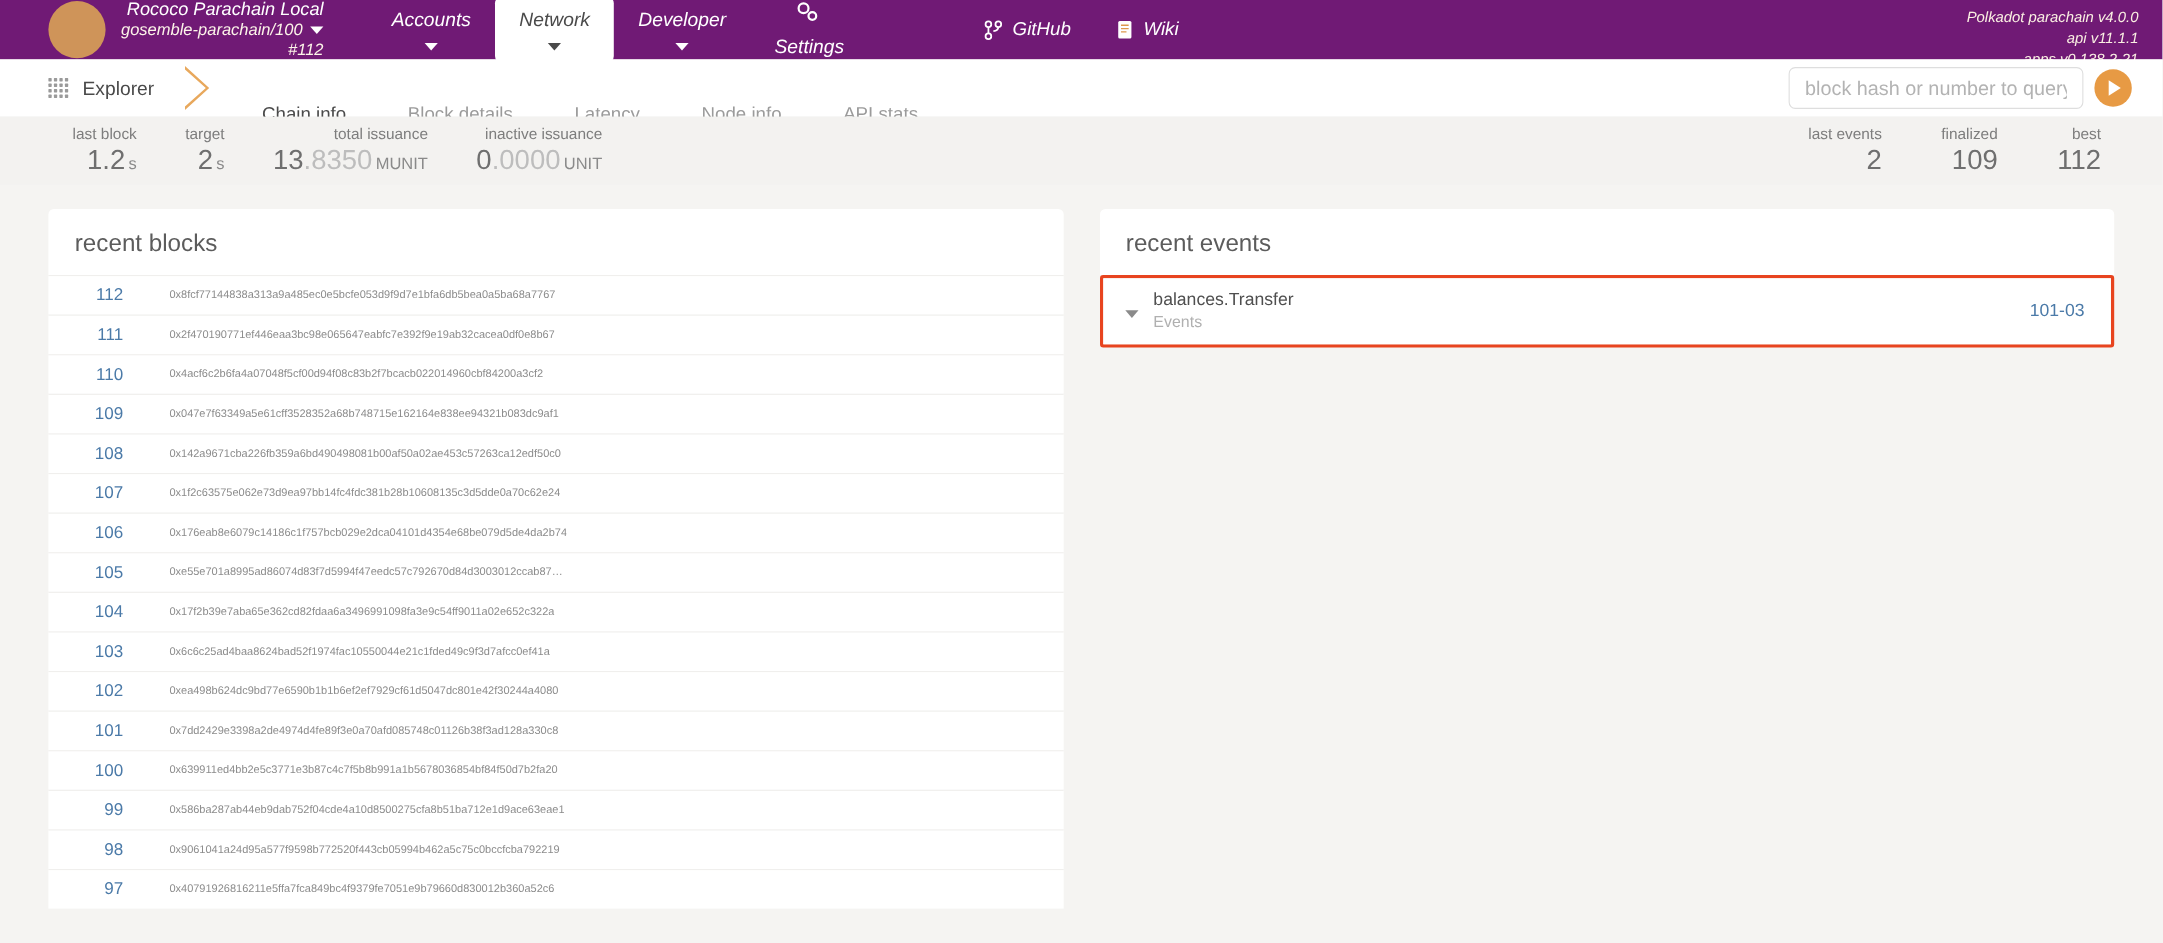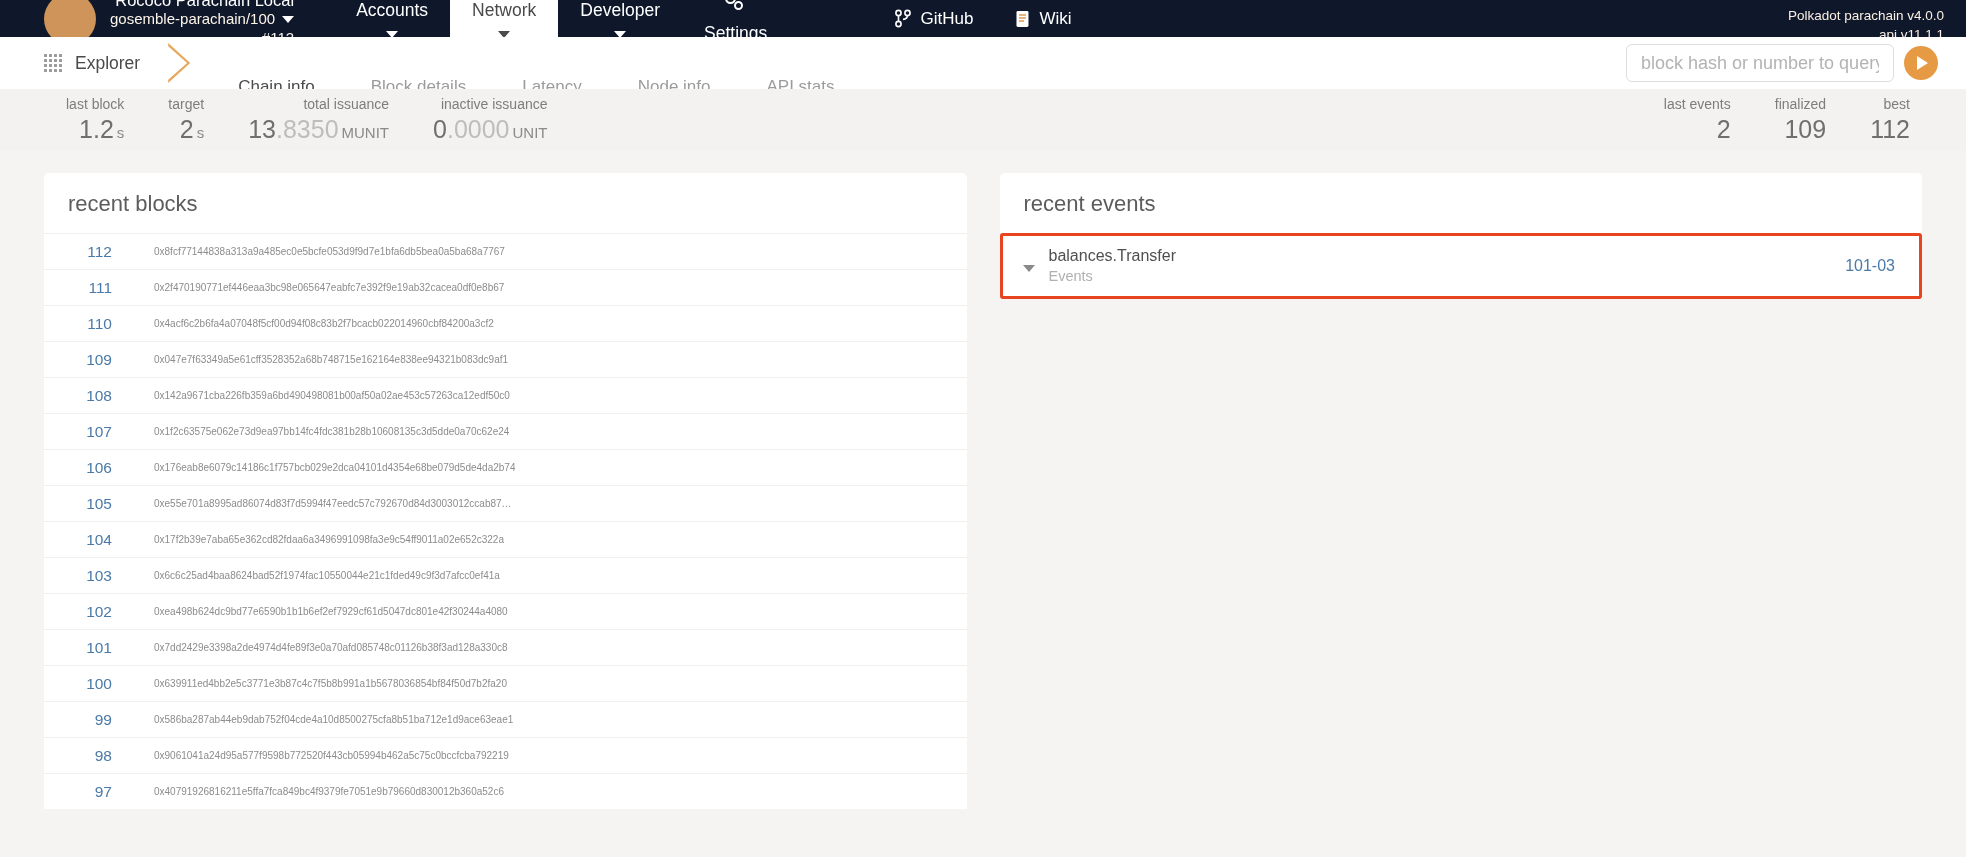--- a/index.html
+++ b/index.html
@@ -6,26 +6,27 @@
   html, body {
     width: 1966px;
     height: 857px;
     background: #f5f4f2;
     font-family: "Liberation Sans", sans-serif;
     overflow: hidden;
   }
 
   
   .topbar {
-    height: 37px;
-    background: #0f172a;
+    height: 54px;
+    background: #701a75;
     display: flex;
     align-items: center;
     position: relative;
     padding: 0 0 0 44px;
+    font-style: italic;
   }
   .chain-logo {
     width: 52px; height: 52px;
     border-radius: 50%;
     background: #cf9459;
     flex: 0 0 auto;
     margin-right: 14px;
   }
   .chain-block { text-align: right; color: #fff; line-height: 1.22; padding-right: 2px; }
   .chain-name { font-size: 16.5px; color: #ffffff; white-space: nowrap; }
@@ -164,21 +165,21 @@
   
   .stats {
     height: 62px;
     background: #f3f2f0;
     display: flex;
     align-items: center;
     padding: 0 34px 0 44px;
     position: relative;
   }
   .stats-left { display: flex; align-items: flex-start; gap: 0; }
-  .stats-right { display: flex; align-items: flex-start; gap: 0; margin-left: auto; }
+  .stats-right { display: flex; align-items: flex-start; gap: 10px; margin-left: auto; }
   .stat { text-align: right; padding: 0 22px; line-height: 1.18; }
   .stat-label { font-size: 14px; color: #7d7d7d; display: block; margin-bottom: 2px; }
   .stat-value { font-size: 25px; color: #6f6f6f; white-space: nowrap; }
   .stat-value .dim { color: #bdbdbd; }
   .stat-value .unit { font-size: 15px; color: #8a8a8a; margin-left: 3px; }
 
   
   .main {
     display: flex;
     padding: 22px 44px 0 44px;

